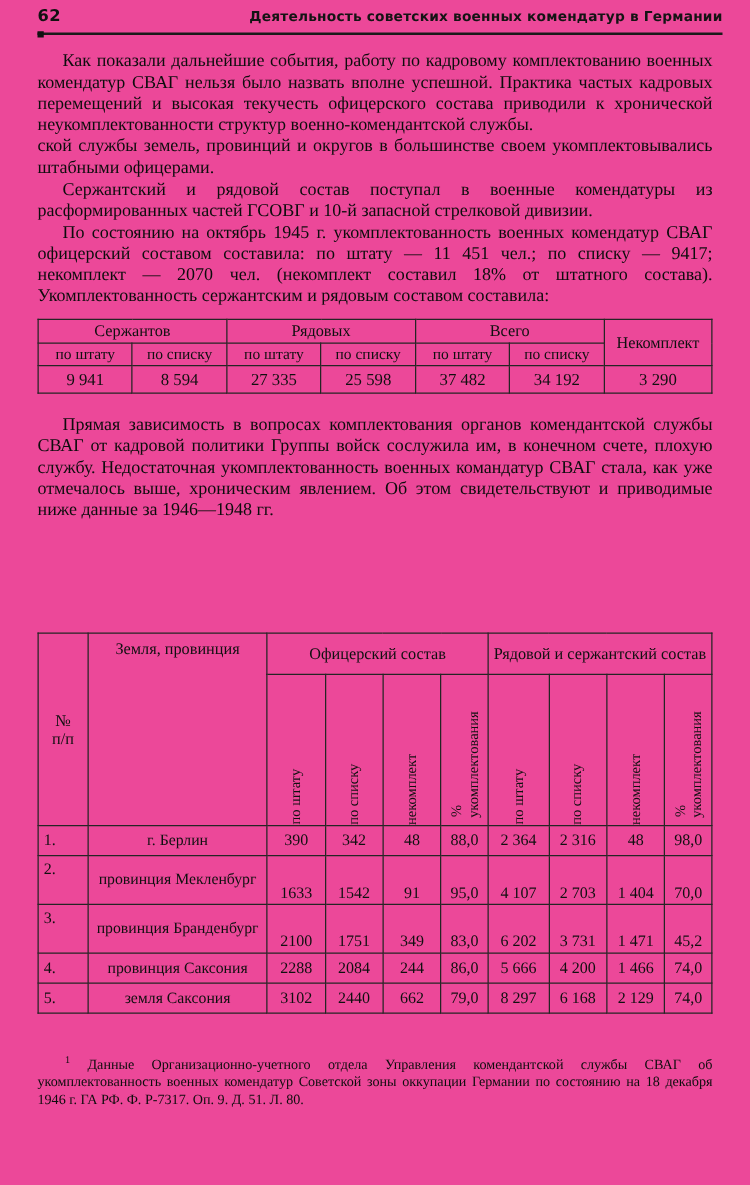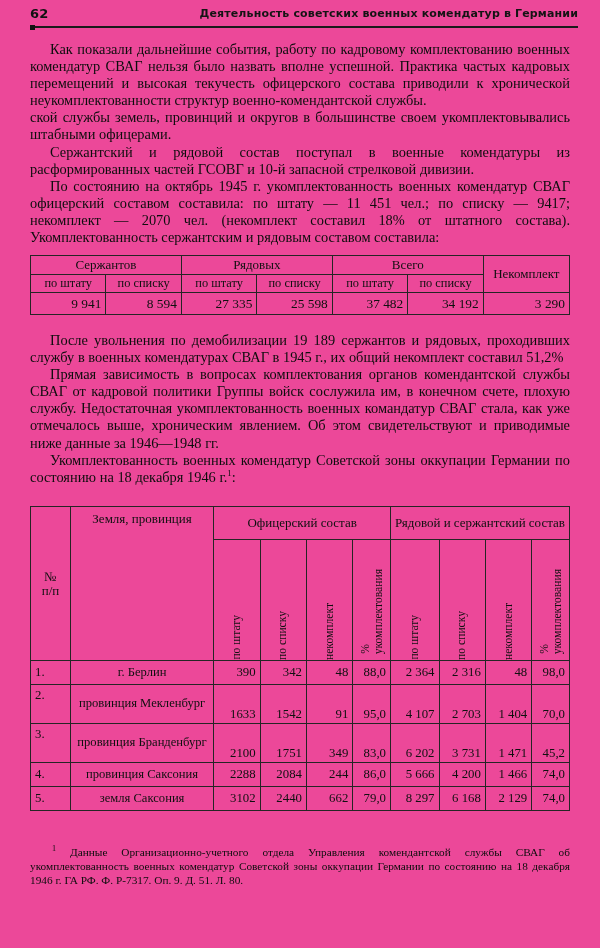--- a/index.html
+++ b/index.html
@@ -106,21 +106,21 @@
     border: 1px solid #252525;
     padding: 1px 4px;
     font-weight: normal;
     vertical-align: middle;
     overflow: hidden;
   }
   table.doc th {
     text-align: center;
   }
   .c { text-align: center; }
-  .r { text-align: right; font-family: Liberation Serif, serif; }
+  .r { text-align: center; font-family: Liberation Serif, serif; }
   .l { text-align: center; }
 
   
   .table1-wrap {
     position: absolute;
     left: 30px;
     top: 255px;
     width: 540px;
   }
   .table1-wrap table.doc td { height: 19px; }
@@ -249,23 +249,21 @@
           <td class="r t1-val">25 598</td>
           <td class="r t1-val">37 482</td>
           <td class="r t1-val">34 192</td>
           <td class="r t1-val">3 290</td>
         </tr>
       </tbody>
     </table>
   </div>
 
   <div class="body-col" style="top:332px;">
-    <p class="para">После увольнения по демобилизации 19 189 сержантов и рядовых, прохо­дивших службу в военных комендатурах СВАГ в 1945 г., их общий неком­плект составил 51,2%</p>
     <p class="para">Прямая зависимость в вопросах комплектования органов комендантской службы СВАГ от кадровой политики Группы войск сослужила им, в конечном счете, плохую службу. Недостаточная укомплектованность военных команда­тур СВАГ стала, как уже отмечалось выше, хроническим явлением. Об этом свидетельствуют и приводимые ниже данные за 1946—1948 гг.</p>
-    <p class="para"><span>Укомплектованность военных комендатур Советской зоны оккупации Гер­мании по состоянию на 18 декабря 1946 г.</span><span class="sup">1</span><span>:</span></p>
   </div>
 
   <div class="table2-wrap">
     <table class="doc">
       <colgroup>
         <col style="width:7.4%">
         <col style="width:26.6%">
         <col style="width:8.6%">
           <col style="width:8.6%">
         <col style="width:8.6%">

